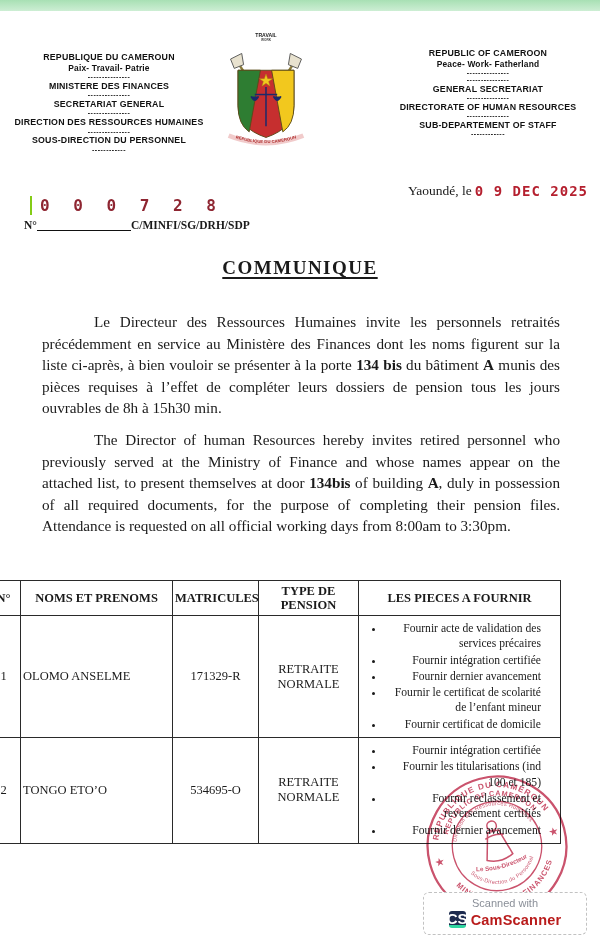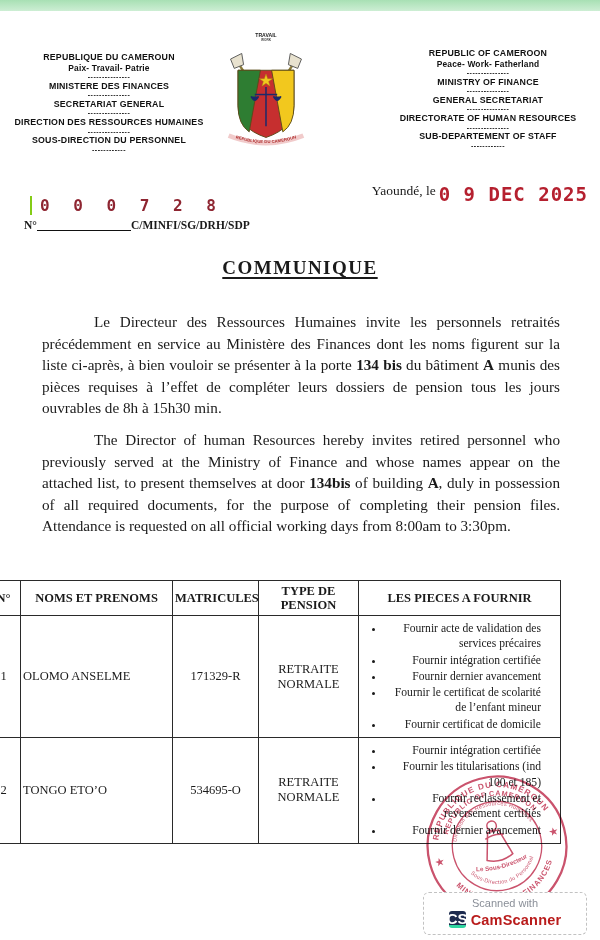--- a/index.html
+++ b/index.html
@@ -15,24 +15,24 @@
   .letterhead{position:absolute;top:44px;left:0;width:600px;height:120px;}
   .lh-block{position:absolute;text-align:center;
     font-family:"Liberation Sans", sans-serif;font-weight:bold;color:#111;}
   .lh-left{top:8px;left:10px;width:198px;}
   .lh-right{top:4px;left:386px;width:204px;}
   .lh-line{font-size:8.4px;line-height:1.3;letter-spacing:.2px;}
   .lh-line.big{font-size:8.8px;}
   .lh-dashes{font-size:7px;line-height:.95;letter-spacing:.5px;color:#222;}
   .emblem{position:absolute;left:210px;top:-22px;width:112px;height:132px;}
   
-  .dateline{position:absolute;top:183px;right:12px;display:flex;align-items:flex-start;gap:3px;}
+  .dateline{position:absolute;top:183px;right:12px;display:flex;align-items:center;gap:3px;}
   .date-place{font-size:13.5px;}
   .date-stamp{font-family:"DejaVu Sans Mono", monospace;font-weight:bold;
-    font-size:19px;letter-spacing:1px;color:#b5202f;white-space:nowrap;}
+    font-size:14px;letter-spacing:1px;color:#b5202f;white-space:nowrap;}
   
   .ref-number{position:absolute;left:30px;top:196px;
     font-family:"DejaVu Sans Mono", monospace;font-weight:bold;font-size:16px;
     letter-spacing:7px;color:#8e2531;border-left:2px solid #84cc16;padding-left:8px;}
   .ref-line{position:absolute;left:24px;top:219px;font-weight:bold;font-size:11.5px;display:flex;align-items:flex-end;}
   .ref-underline{display:inline-block;width:94px;border-bottom:1.4px solid #111;height:10px;}
   
   .doc-title{position:absolute;top:257px;left:0;width:600px;text-align:center;
     font-size:19px;font-weight:bold;letter-spacing:1.5px;margin:0;
     text-decoration:underline;text-underline-offset:3px;text-decoration-thickness:2px;}
@@ -124,21 +124,20 @@
       <path d="M 20,118 Q 60,134 100,118" fill="none" stroke="#c62f2f" stroke-width="5" opacity="0.25"></path>
       <text font-family="Liberation Sans, sans-serif" font-size="4.6" font-weight="bold" fill="#b03030">
         <textPath href="#bannerArc" startOffset="50%" text-anchor="middle">REPUBLIQUE DU CAMEROUN</textPath>
       </text>
     </svg>
 
     <div class="lh-block lh-right">
       <div class="lh-line big">REPUBLIC OF CAMEROON</div>
       <div class="lh-line">Peace- Work- Fatherland</div>
       <div class="lh-dashes">---------------</div>
-      <div class="lh-line big">MINISTRY OF FINANCE</div>
       <div class="lh-dashes">---------------</div>
       <div class="lh-line big">GENERAL SECRETARIAT</div>
       <div class="lh-dashes">---------------</div>
       <div class="lh-line big">DIRECTORATE OF HUMAN RESOURCES</div>
       <div class="lh-dashes">---------------</div>
       <div class="lh-line big">SUB-DEPARTEMENT OF STAFF</div>
       <div class="lh-dashes">------------</div>
     </div>
   </header>
 

